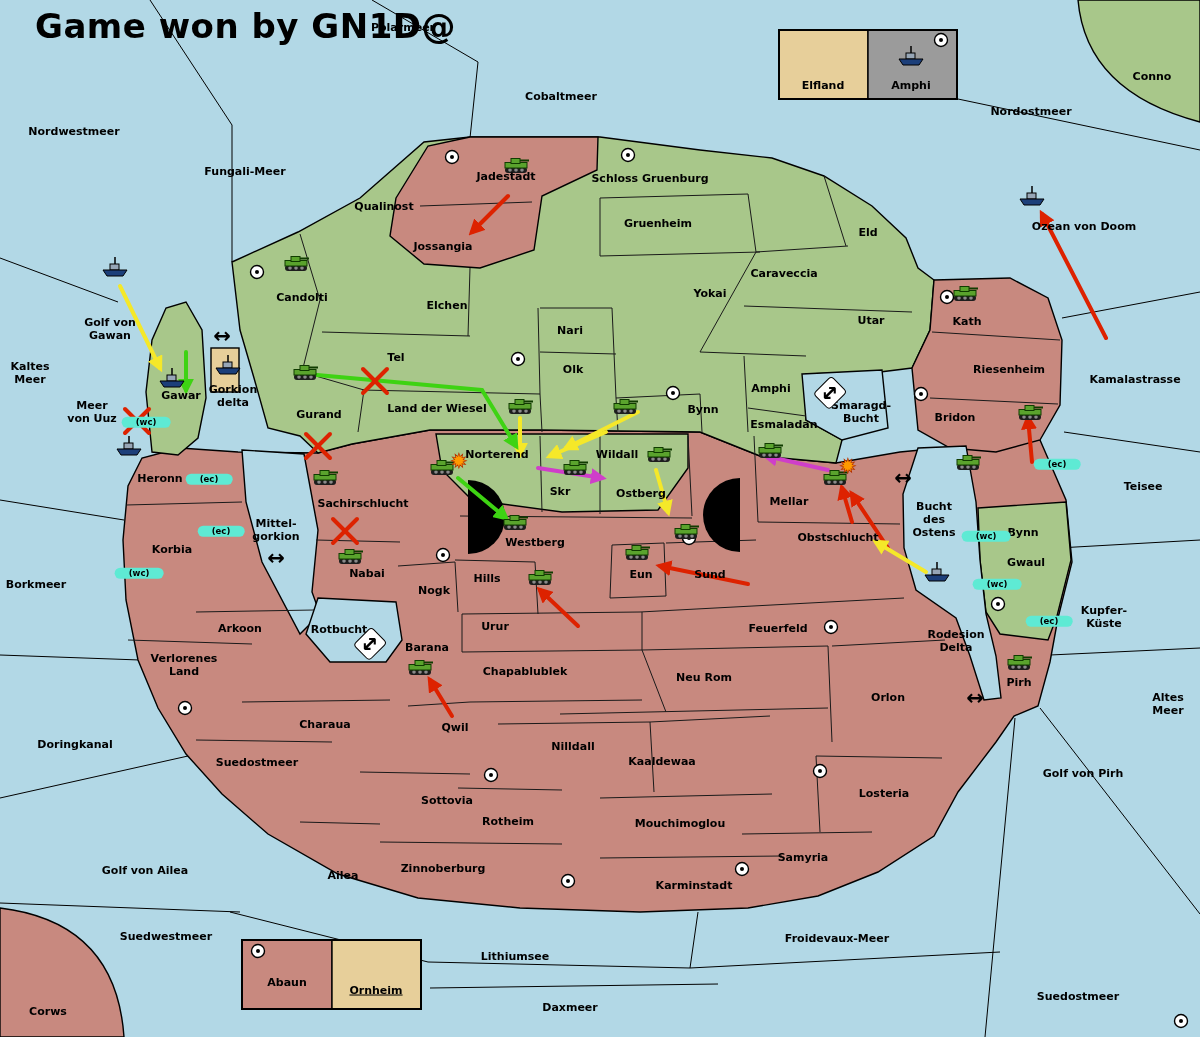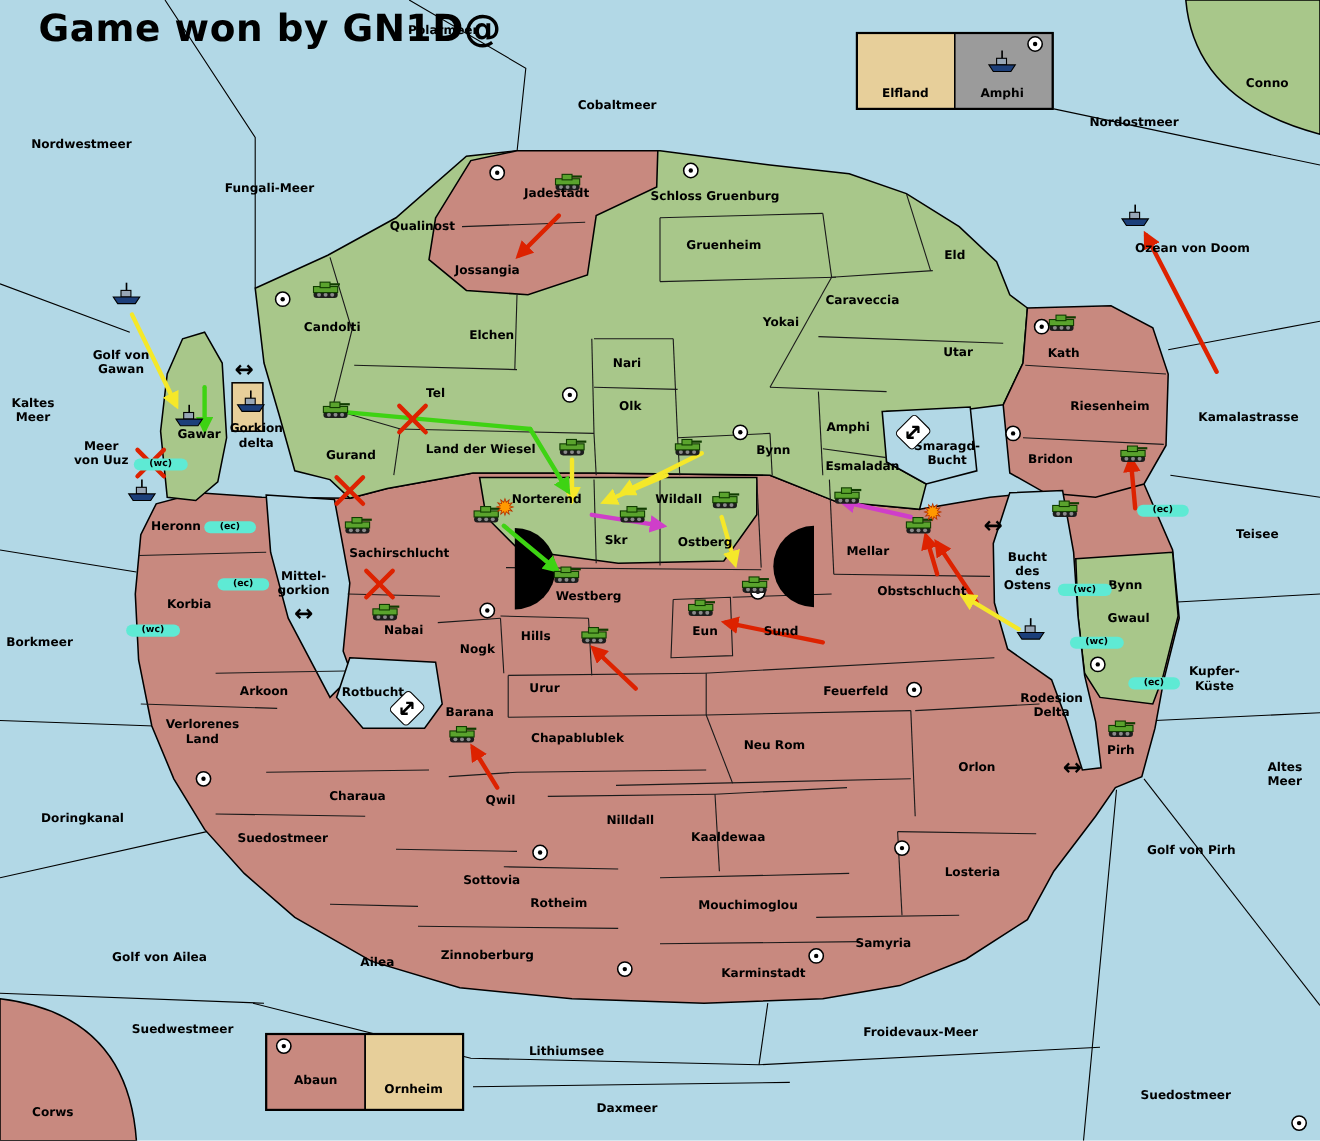--- a/index.html
+++ b/index.html
@@ -646,21 +646,21 @@
       <div class="map-label" style="left: 694px; top: 886px;">Karminstadt</div>
       <div class="map-label" style="left: 837px; top: 939px;">Froidevaux-Meer</div>
       <div class="map-label" style="left: 166px; top: 937px;">Suedwestmeer</div>
       <div class="map-label" style="left: 515px; top: 957px;">Lithiumsee</div>
       <div class="map-label" style="left: 1078px; top: 997px;">Suedostmeer</div>
       <div class="map-label" style="left: 570px; top: 1008px;">Daxmeer</div>
       <div class="map-label" style="left: 48px; top: 1012px;">Corws</div>
       <div class="map-label" style="left: 823px; top: 86px;">Elfland</div>
       <div class="map-label" style="left: 911px; top: 86px;">Amphi</div>
       <div class="map-label" style="left: 287px; top: 983px;">Abaun</div>
-      <div class="map-label" style="left: 376px; top: 991px;">Ornheim</div>
+      <div class="map-label" style="left: 376px; top: 991px; text-decoration: underline;">Ornheim</div>
       <div class="coast-tag" style="left: 209px; top: 479px;">(ec)</div>
       <div class="coast-tag" style="left: 221px; top: 531px;">(ec)</div>
       <div class="coast-tag" style="left: 146px; top: 422px;">(wc)</div>
       <div class="coast-tag" style="left: 139px; top: 573px;">(wc)</div>
       <div class="coast-tag" style="left: 1057px; top: 464px;">(ec)</div>
       <div class="coast-tag" style="left: 986px; top: 536px;">(wc)</div>
       <div class="coast-tag" style="left: 997px; top: 584px;">(wc)</div>
       <div class="coast-tag" style="left: 1049px; top: 621px;">(ec)</div>
       <div class="strait" style="left: 222px; top: 336px; transform: translate(-50%, -50%) rotate(0deg);">↔</div>
       <div class="strait" style="left: 276px; top: 558px; transform: translate(-50%, -50%) rotate(0deg);">↔</div>

